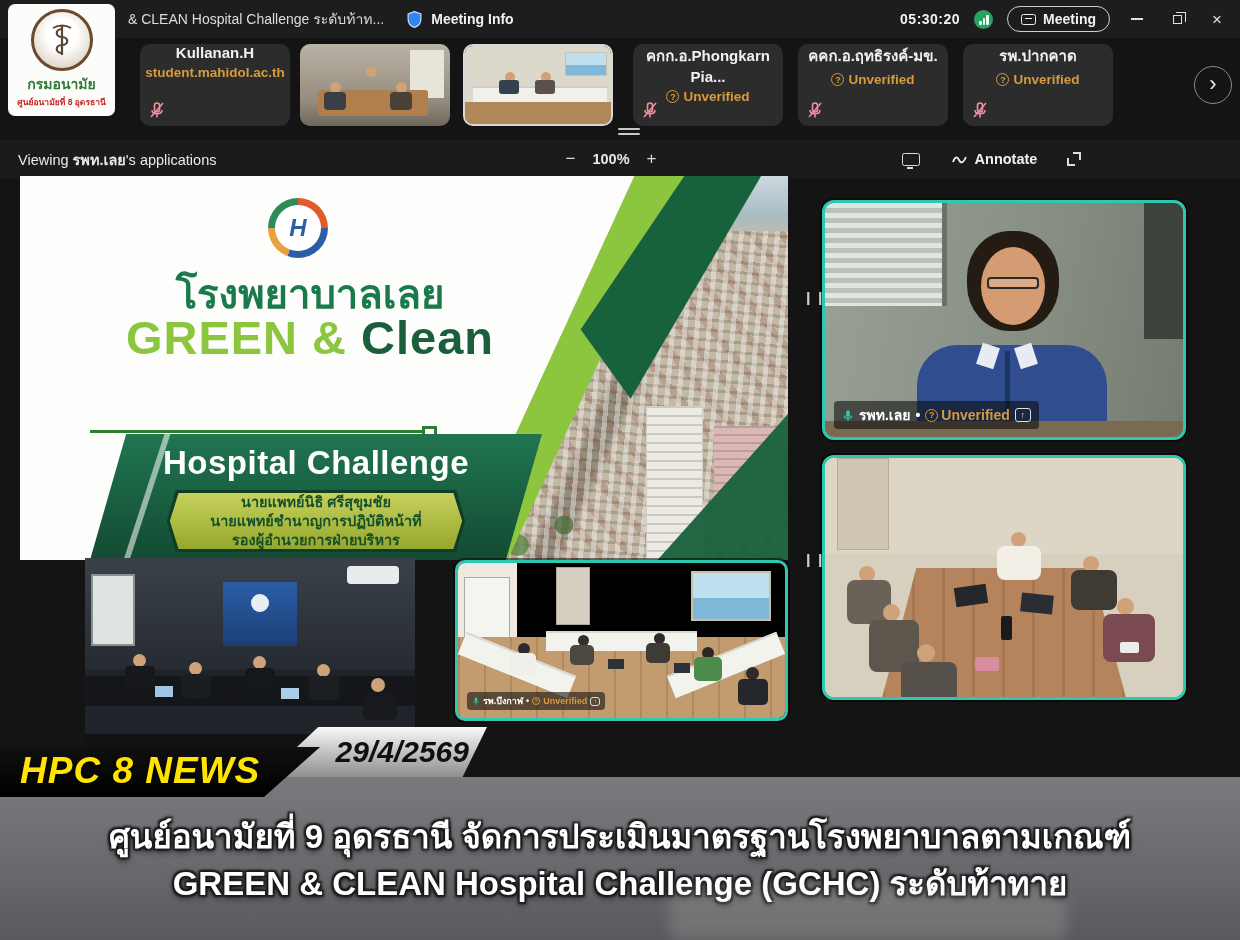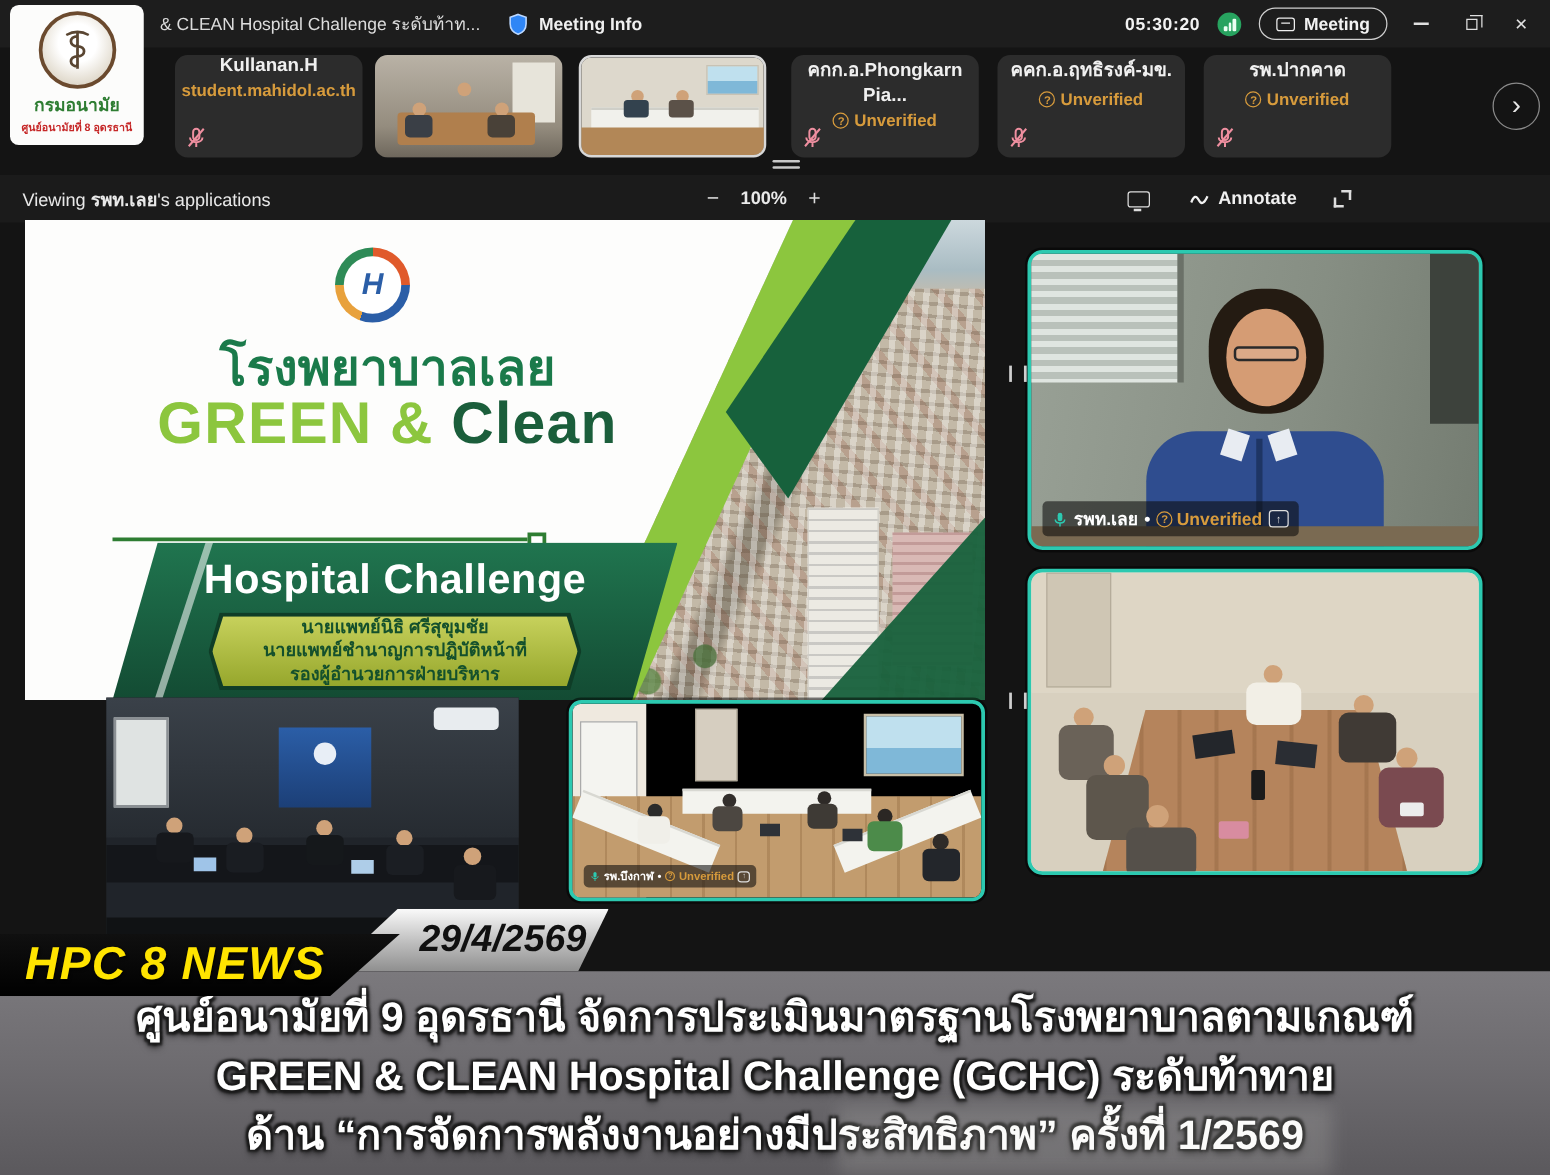--- a/index.html
+++ b/index.html
@@ -445,16 +445,15 @@
     <span id="news-brand">HPC 8 NEWS</span>
   </div>
   <div id="news-silver" class="abs">
     <span id="news-date">29/4/2569</span>
   </div>
 
   <div id="caption" class="abs">
     <div class="photo-hint"></div>
     <div class="cap">ศูนย์อนามัยที่ 9 อุดรธานี จัดการประเมินมาตรฐานโรงพยาบาลตามเกณฑ์</div>
     <div class="cap">GREEN &amp; CLEAN Hospital Challenge (GCHC) ระดับท้าทาย</div>
-    <div class="cap">ด้าน “การจัดการพลังงานอย่างมีประสิทธิภาพ” ครั้งที่ 1/2569</div>
   </div>
 
 </div>
 
 </body></html>

